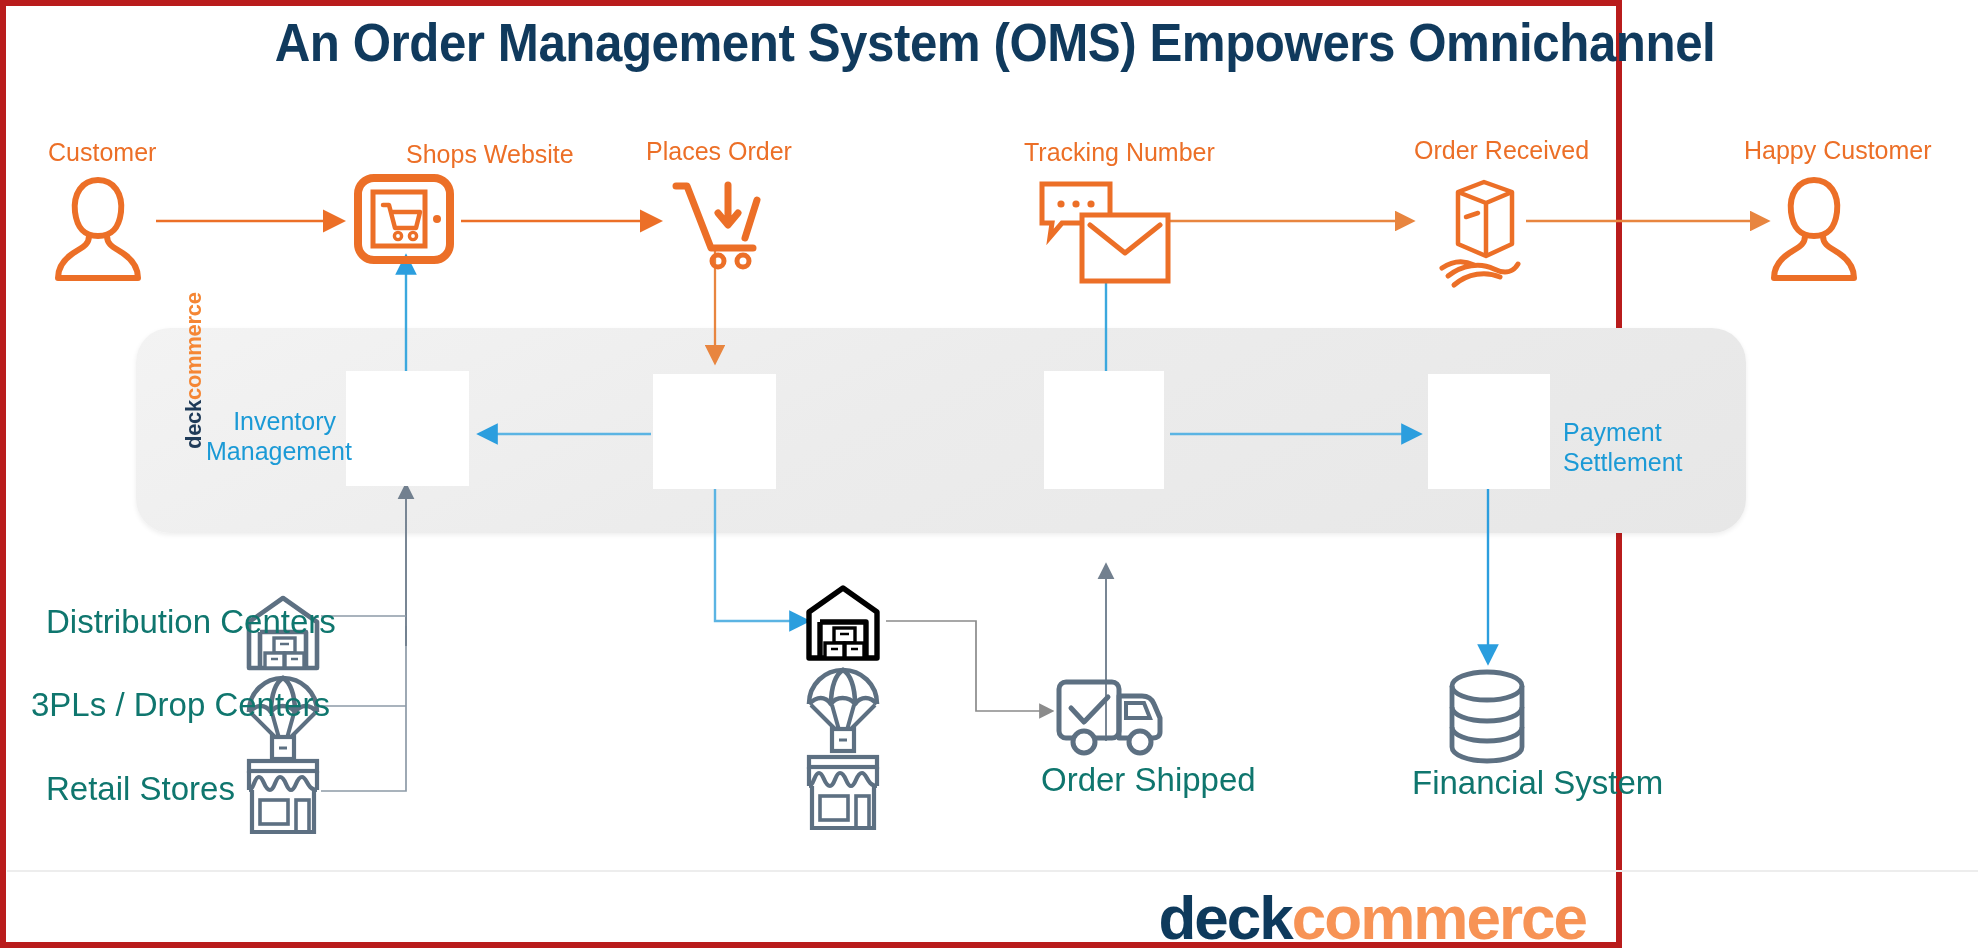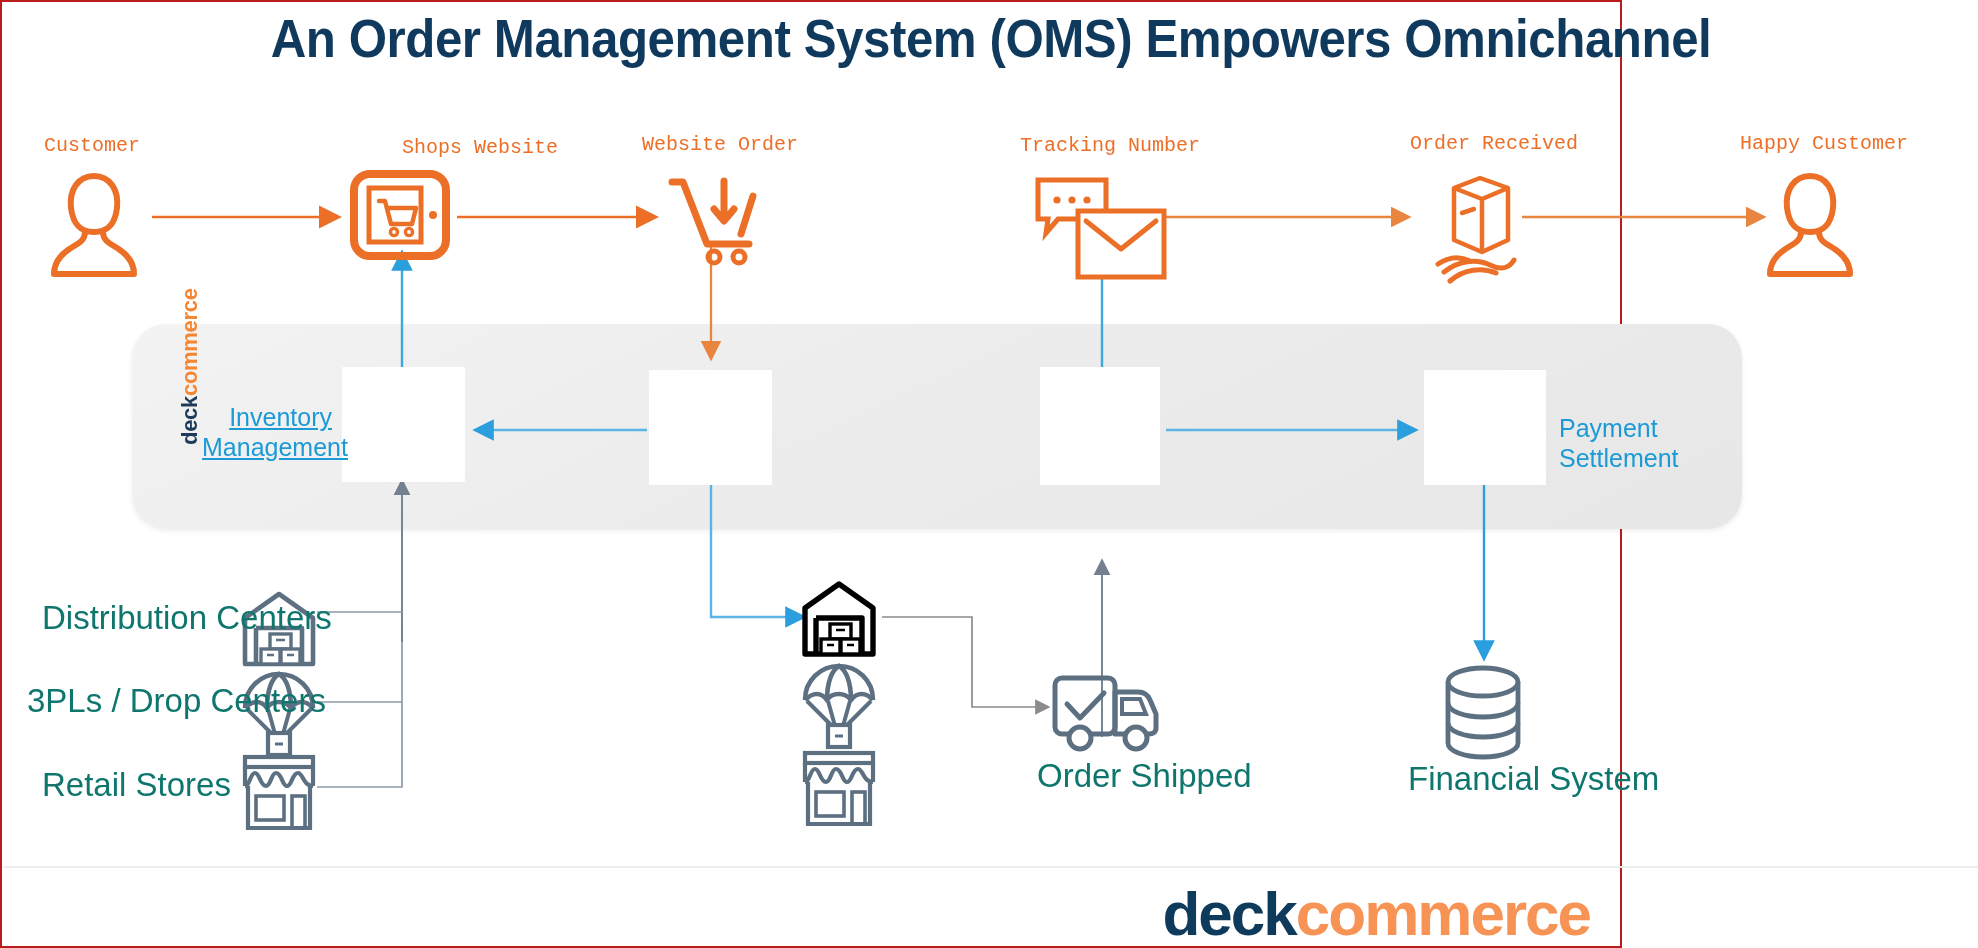--- a/index.html
+++ b/index.html
@@ -2,21 +2,21 @@
 <html><head>
 <meta charset="utf-8">
 <style>
   html,body{margin:0;padding:0;}
   body{
     width:1978px;height:948px;
     background:#ffffff;
     font-family:"Liberation Sans", sans-serif;
     overflow:hidden;
   }
-  #stage{position:relative;width:1622px;height:948px;background:#fff;box-sizing:border-box;border:2px solid #b91c1c;}
+  #stage{position:relative;width:1622px;height:948px;background:#fff;box-sizing:border-box;border:6px solid #b91c1c;}
 
   
   #title{
     position:absolute;left:0;top:6px;width:1978px;
     text-align:center;
     font-size:53px;
     font-weight:bold;
     color:#103a5d;
     letter-spacing:-0.5px;
     transform:scaleX(.93);
@@ -39,21 +39,21 @@
     transform:rotate(-90deg);
     transform-origin:50% 50%;
     font-size:22px;font-weight:bold;letter-spacing:-.3px;white-space:nowrap;
     text-align:center;
   }
   #deck-vert .d{color:#1f3b59;}
   #deck-vert .c{color:#f58634;}
 
   
   .lbl{position:absolute;white-space:nowrap;}
-  .lbl-orange{color:#ec6f27;font-size:20px;font-family:Liberation Mono, monospace;}
+  .lbl-orange{color:#ec6f27;font-size:25px;}
   .lbl-blue{color:#1b9ad6;font-size:25px;line-height:30px;}
   .lbl-gray{color:#0f766e;font-size:33px;}
 
   .icon-card{
     position:absolute;background:#ffffff;
   }
 
   
   #footer-rule{position:absolute;left:1px;top:864px;width:1976px;height:2px;background:#ededed;}
   #footer-logo{
@@ -281,26 +281,26 @@
     </g>
   </svg>
 
   <div class="icon-card" style="left:340px;top:365px;width:123px;height:115px;"></div>
   <div class="icon-card" style="left:647px;top:368px;width:123px;height:115px;"></div>
   <div class="icon-card" style="left:1038px;top:365px;width:120px;height:118px;"></div>
   <div class="icon-card" style="left:1422px;top:368px;width:122px;height:115px;"></div>
 
   <div class="lbl lbl-orange" style="left:42px;top:132px;">Customer</div>
   <div class="lbl lbl-orange" style="left:352px;top:134px;margin-left:48px;">Shops Website</div>
-  <div class="lbl lbl-orange" style="left:640px;top:131px;">Website Order</div>
+  <div class="lbl lbl-orange" style="left:640px;top:131px;">Places Order</div>
   <div class="lbl lbl-orange" style="left:1018px;top:132px;">Tracking Number</div>
   <div class="lbl lbl-orange" style="left:1408px;top:130px;">Order Received</div>
   <div class="lbl lbl-orange" style="left:1738px;top:130px;">Happy Customer</div>
 
-  <div class="lbl lbl-blue" style="left:200px;top:400px;width:130px;text-align:right;text-decoration:underline;">
+  <div class="lbl lbl-blue" style="left:200px;top:400px;width:130px;text-align:right;">
     <div>Inventory</div>
     <div>Management</div>
   </div>
 
 
 
   <div class="lbl lbl-blue" style="left:1557px;top:411px;">
     <div>Payment</div>
     <div>Settlement</div>
   </div>

